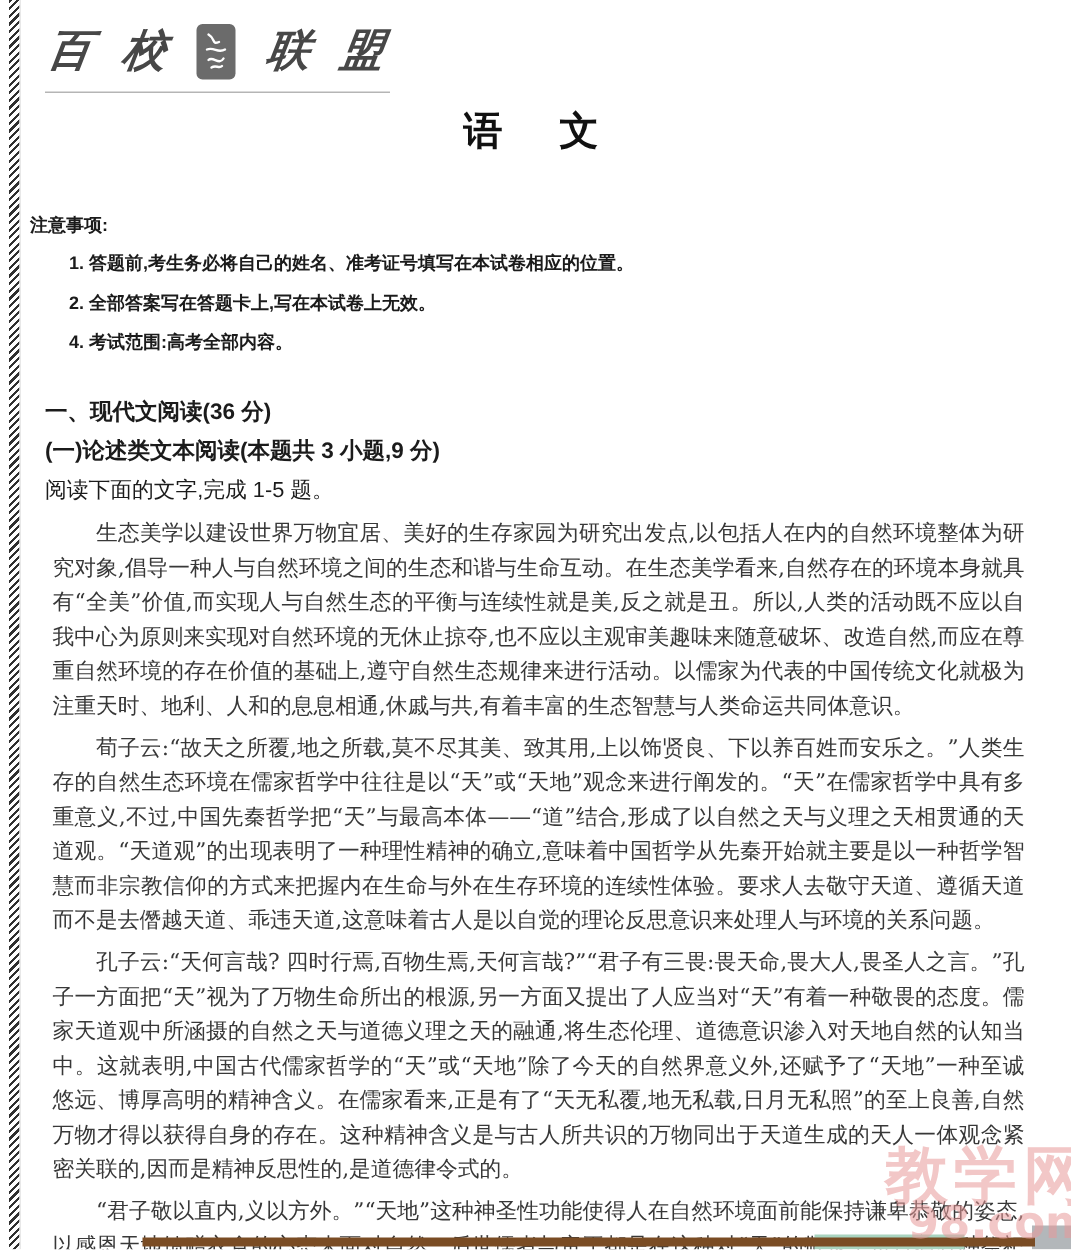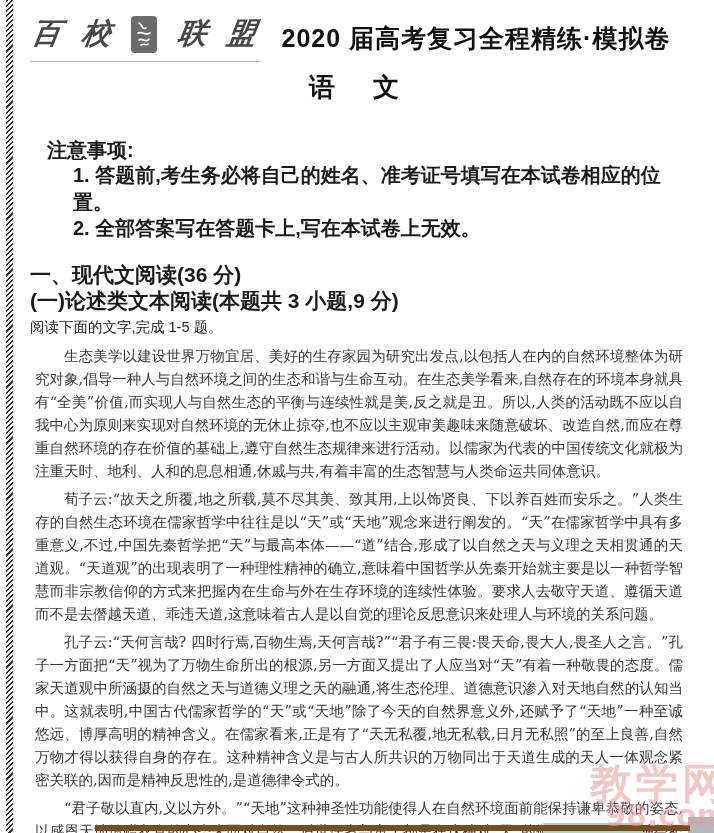--- a/index.html
+++ b/index.html
@@ -28,27 +28,27 @@
   }
   .title {
     flex:1; text-align:center; white-space:nowrap; padding-left:4px;
     font-size:25px; font-weight:700; letter-spacing:1px; color:#111;
   }
   .subject {
     position:absolute; left:0; top:70px; width:714px; text-align:center;
     font-size:26px; font-weight:700; letter-spacing:6px; color:#111;
   }
   
-  .notice { position:absolute; left:47px; top:138px; width:620px; font-size:20px; }
+  .notice { position:absolute; left:20px; top:138px; width:620px; font-size:12px; }
   .notice-heading { font-weight:700; line-height:24px; }
   .notice-items { list-style:none; margin:0; padding:0 0 0 26px;font-weight:bold; }
   .notice-items li { line-height:26.5px; }
   
   .main { position:absolute; left:30px; top:262px; width:658px; }
-  .sec-heading, .sec-subheading { font-weight:700; font-size:21px; line-height:26px; margin:0; }
+  .sec-heading, .sec-subheading { font-weight:700; font-size:15px; line-height:26px; margin:0; }
   .sec-instruction { font-size:14.5px; line-height:26px; margin:0; }
   .passage {
     font-family:"DejaVu Serif", serif; font-size:14.5px; line-height:23px;
     text-align:justify; color:#383838;
   }
   .passage p { margin:5px; text-indent:2em; }
   
   .bottom-bar { position:absolute; left:95px; bottom:2px; width:595px; height:6px; background:#7a4c24; z-index:3; }
   .teal-block { position:absolute; left:543px; bottom:0; width:100px; height:10px; background:#a9d4c0; z-index:2; }
   .gray-block { position:absolute; right:0; bottom:0; width:26px; height:16px; background:#b3b7ba; z-index:2; }
@@ -72,30 +72,30 @@
       <span class="ch">百</span>
       <span class="ch">校</span>
       <span class="seal">
         <svg width="18" height="28" viewBox="0 0 18 28">
           <path d="M4 3 C9 6, 6 10, 11 8 M3 13 C8 11, 10 16, 15 13 M4 20 C7 17, 11 24, 14 19 M6 25 C9 23, 11 26, 13 24" stroke="#ffffff" stroke-width="1.6" fill="none" stroke-linecap="round"></path>
         </svg>
       </span>
       <span class="ch">联</span>
       <span class="ch">盟</span>
     </div>
-    <div class="title">2020 届高考复习全程精练·模拟卷</div>
   </div>
 
   <div class="subject">语　文</div>
 
   <div class="notice">
     <div class="notice-heading">注意事项:</div>
     <ul class="notice-items">
       <li>1. 答题前,考生务必将自己的姓名、准考证号填写在本试卷相应的位置。</li>
       <li>2. 全部答案写在答题卡上,写在本试卷上无效。</li>
+      <li>4. 考试范围:高考全部内容。</li>
     </ul>
   </div>
 
   <div class="main">
     <p class="sec-heading">一、现代文阅读(36 分)</p>
     <p class="sec-subheading">(一)论述类文本阅读(本题共 3 小题,9 分)</p>
     <p class="sec-instruction">阅读下面的文字,完成 1-5 题。</p>
     <div class="passage">
       <p>生态美学以建设世界万物宜居、美好的生存家园为研究出发点,以包括人在内的自然环境整体为研究对象,倡导一种人与自然环境之间的生态和谐与生命互动。在生态美学看来,自然存在的环境本身就具有“全美”价值,而实现人与自然生态的平衡与连续性就是美,反之就是丑。所以,人类的活动既不应以自我中心为原则来实现对自然环境的无休止掠夺,也不应以主观审美趣味来随意破坏、改造自然,而应在尊重自然环境的存在价值的基础上,遵守自然生态规律来进行活动。以儒家为代表的中国传统文化就极为注重天时、地利、人和的息息相通,休戚与共,有着丰富的生态智慧与人类命运共同体意识。</p>
       <p>荀子云:“故天之所覆,地之所载,莫不尽其美、致其用,上以饰贤良、下以养百姓而安乐之。”人类生存的自然生态环境在儒家哲学中往往是以“天”或“天地”观念来进行阐发的。“天”在儒家哲学中具有多重意义,不过,中国先秦哲学把“天”与最高本体——“道”结合,形成了以自然之天与义理之天相贯通的天道观。“天道观”的出现表明了一种理性精神的确立,意味着中国哲学从先秦开始就主要是以一种哲学智慧而非宗教信仰的方式来把握内在生命与外在生存环境的连续性体验。要求人去敬守天道、遵循天道而不是去僭越天道、乖违天道,这意味着古人是以自觉的理论反思意识来处理人与环境的关系问题。</p>

